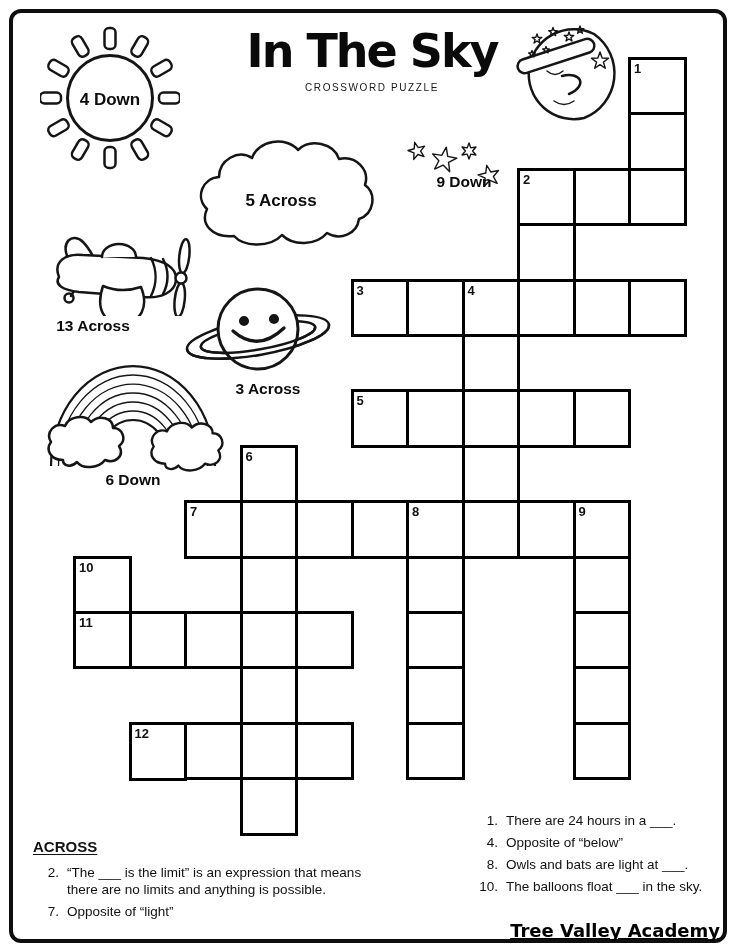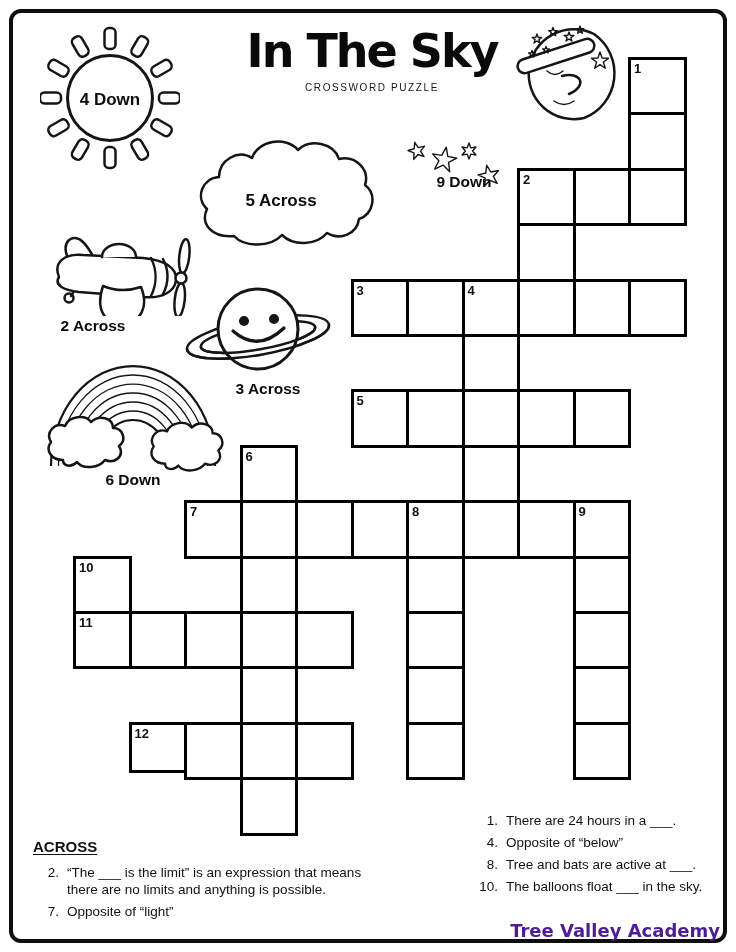--- a/index.html
+++ b/index.html
@@ -119,21 +119,21 @@
         <ellipse cx="137" cy="70" rx="5" ry="17" transform="rotate(6 137 48)"></ellipse>
         <path d="M 14 47 C 8 32 20 23 38 25 L 98 28 C 120 30 132 38 131 50 C 130 62 116 69 98 67 L 34 62 C 18 60 9 55 14 47 Z"></path>
         <path d="M 57 27 A 17 13 0 0 1 91 27"></path>
         <path d="M 106 28 C 112 40 112 54 106 66" fill="none"></path>
         <path d="M 118 29 C 124 40 124 53 118 64" fill="none"></path>
         <path d="M 58 56 C 50 80 60 94 78 93 C 96 92 104 77 96 57 C 84 61 70 61 58 56 Z"></path>
         <circle cx="136" cy="48" r="5.5"></circle>
       </g>
     </svg>
   </div>
-  <div class="illus-label" style="left:93px;top:326px;">2 Across</div>
+  <div class="illus-label" style="left:93px;top:326px;">13 Across</div>
 
   <div class="illus" style="left:183px;top:285px;">
     <svg width="155" height="100" viewBox="0 0 155 100">
       <g class="shape" stroke-width="2.6">
         <ellipse cx="75" cy="52" rx="72" ry="18" transform="rotate(-10 75 52)"></ellipse>
         <ellipse cx="75" cy="52" rx="58" ry="12.5" transform="rotate(-10 75 52)" fill="none"></ellipse>
         <circle cx="75" cy="44" r="40" stroke-width="3"></circle>
         <g transform="rotate(-10 75 52)" fill="none">
           <path d="M 3 52 A 72 18 0 0 0 147 52"></path>
           <path d="M 17 52 A 58 12.5 0 0 0 133 52"></path>
@@ -225,21 +225,21 @@
       </div>
       <div class="cell" style="left: 128.5px; top: 611px; width: 58.5px; height: 58.4px;"></div>
       <div class="cell" style="left: 184px; top: 611px; width: 58.5px; height: 58.4px;"></div>
       <div class="cell" style="left: 239.5px; top: 611px; width: 58.5px; height: 58.4px;"></div>
       <div class="cell" style="left: 295px; top: 611px; width: 58.5px; height: 58.4px;"></div>
       <div class="cell" style="left: 406px; top: 611px; width: 58.5px; height: 58.4px;"></div>
       <div class="cell" style="left: 572.5px; top: 611px; width: 58.5px; height: 58.4px;"></div>
       <div class="cell" style="left: 239.5px; top: 666.4px; width: 58.5px; height: 58.4px;"></div>
       <div class="cell" style="left: 406px; top: 666.4px; width: 58.5px; height: 58.4px;"></div>
       <div class="cell" style="left: 572.5px; top: 666.4px; width: 58.5px; height: 58.4px;"></div>
-      <div class="cell" style="left: 128.5px; top: 721.8px; width: 58.5px; height: 51px;">
+      <div class="cell" style="left: 128.5px; top: 721.8px; width: 58.5px; height: 59px;">
         <span class="num">12</span>
       </div>
       <div class="cell" style="left: 184px; top: 721.8px; width: 58.5px; height: 58.4px;"></div>
       <div class="cell" style="left: 239.5px; top: 721.8px; width: 58.5px; height: 58.4px;"></div>
       <div class="cell" style="left: 295px; top: 721.8px; width: 58.5px; height: 58.4px;"></div>
       <div class="cell" style="left: 406px; top: 721.8px; width: 58.5px; height: 58.4px;"></div>
       <div class="cell" style="left: 572.5px; top: 721.8px; width: 58.5px; height: 58.4px;"></div>
       <div class="cell" style="left: 239.5px; top: 777.2px; width: 58.5px; height: 58.4px;"></div>
     </div>
 
@@ -262,23 +262,23 @@
         <li>
           <span class="cnum">1.</span>
           <span class="ctext">There are 24 hours in a ___.</span>
         </li>
         <li>
           <span class="cnum">4.</span>
           <span class="ctext">Opposite of “below”</span>
         </li>
         <li>
           <span class="cnum">8.</span>
-          <span class="ctext">Tree and bats are active at ___.</span>
+          <span class="ctext">Owls and bats are light at ___.</span>
         </li>
         <li>
           <span class="cnum">10.</span>
           <span class="ctext">The balloons float ___ in the sky.</span>
         </li>
       </ol>
   </div>
 
-  <div class="credit" style="color: #4c1d95;">Tree Valley Academy</div>
+  <div class="credit" style="color: #000000; text-decoration: underline;">Tree Valley Academy</div>
 </div>
 
 </body></html>

